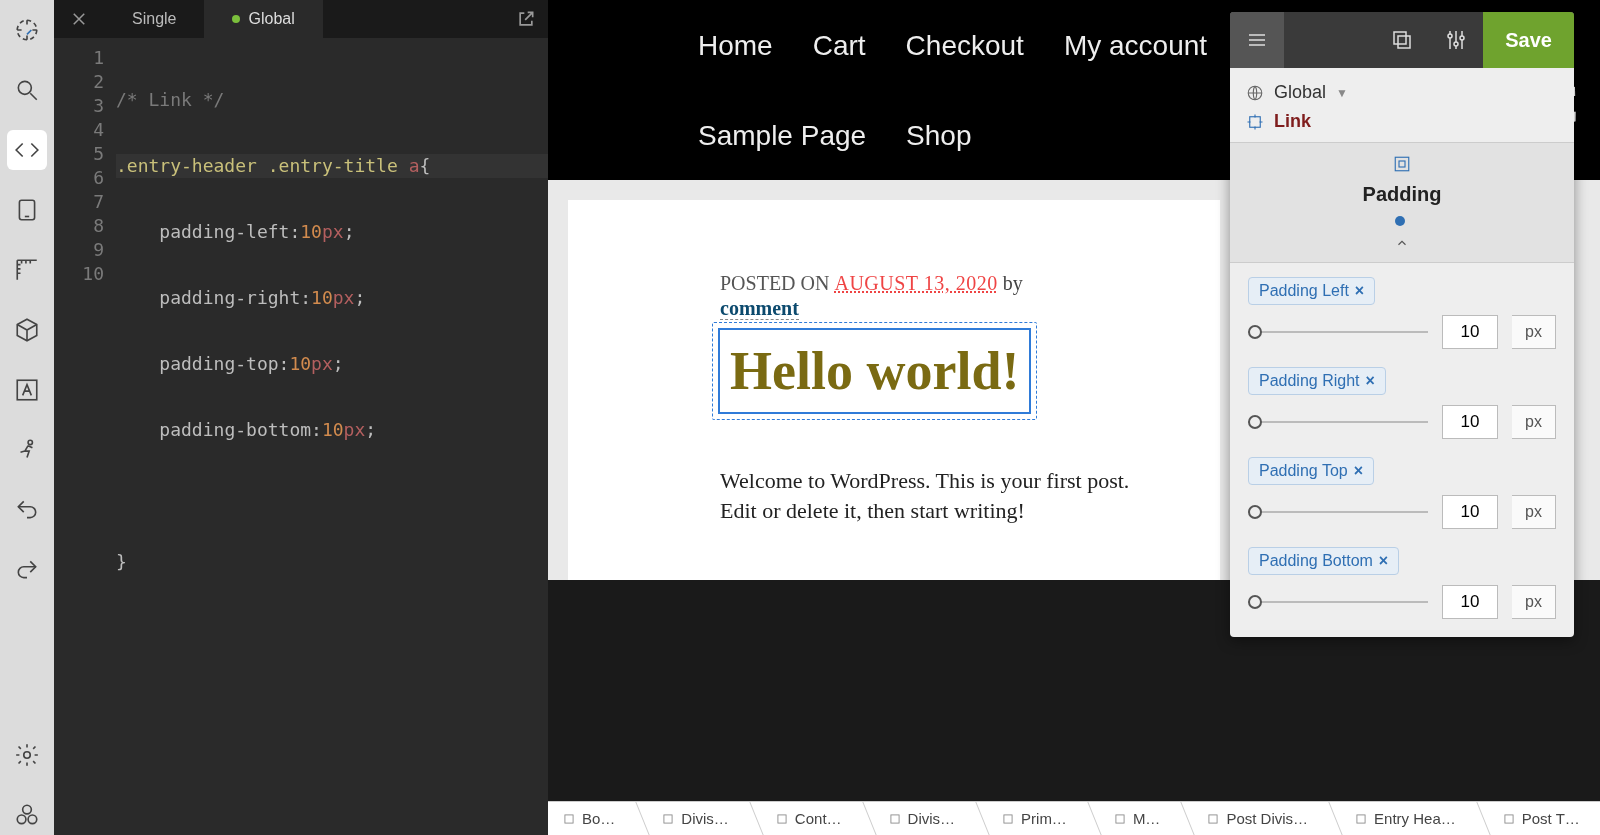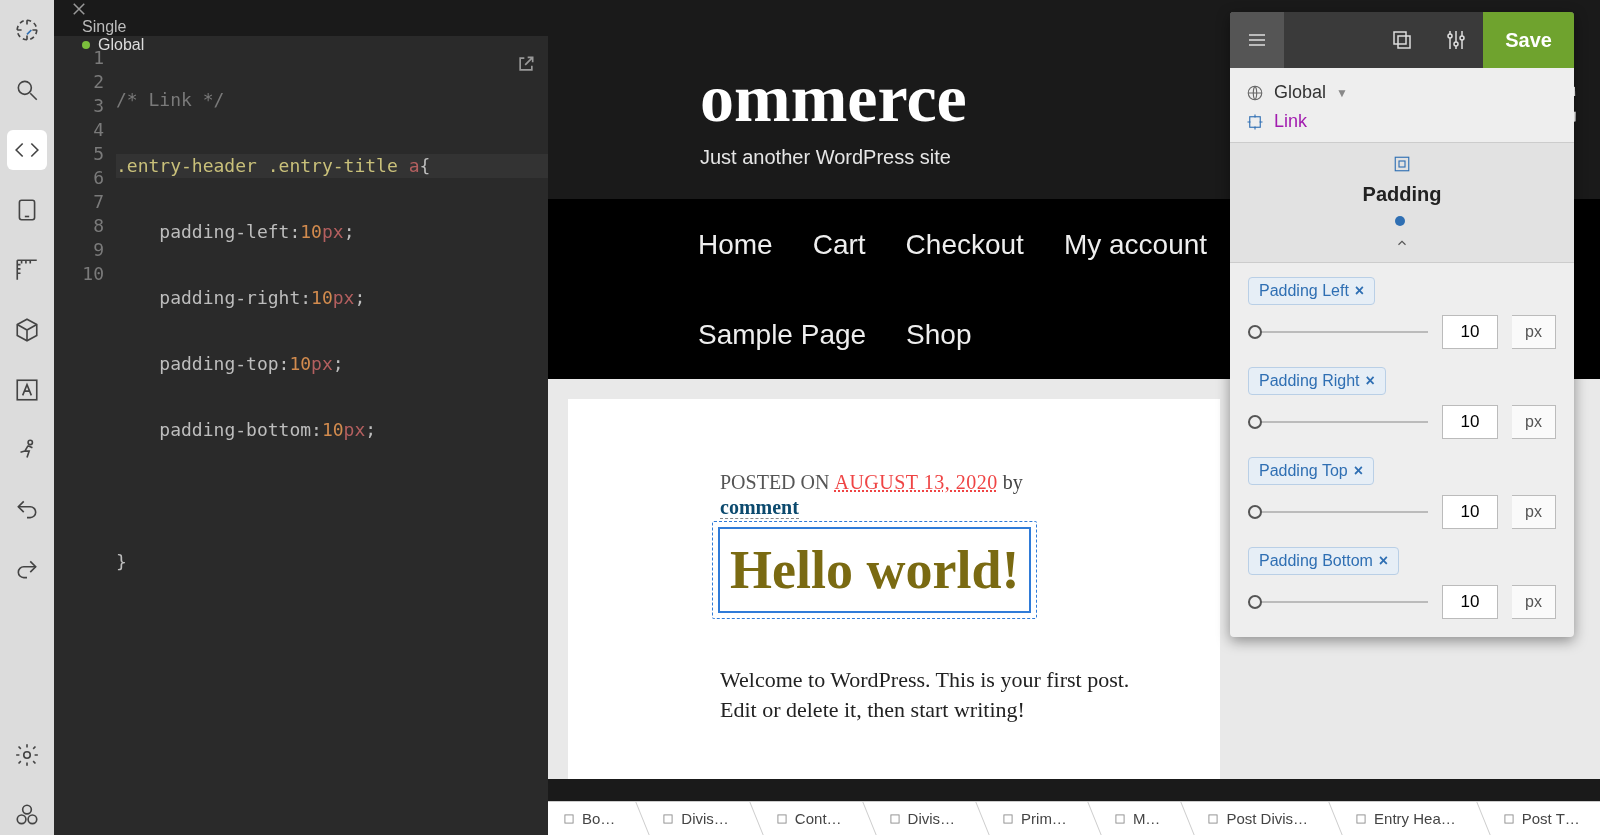--- a/index.html
+++ b/index.html
@@ -12,21 +12,21 @@
 
 
 #tool-rail { width: 54px; background: #dcdcdc; display: flex; flex-direction: column; align-items: center; padding-top: 10px; gap: 20px; }
 #tool-rail .rail-btn { width: 40px; height: 40px; display: flex; align-items: center; justify-content: center; border: none; background: transparent; cursor: pointer; border-radius: 6px; }
 #tool-rail .rail-btn.active { background: #fff; }
 #tool-rail .rail-sep { flex: 1; }
 #tool-rail svg { width: 26px; height: 26px; stroke: #444; fill: none; stroke-width: 1.5; }
 
 
 #code-panel { width: 494px; background: #2a2a2a; color: #ccc; display: flex; flex-direction: column; font-family: "Menlo", "Consolas", monospace; font-size: 18px; }
-#code-tabs { height: 38px; background: #1a1a1a; display: flex; align-items: stretch; flex-direction: column; }
+#code-tabs { height: 38px; background: #1a1a1a; display: flex; align-items: stretch; }
 .code-close { width: 50px; display: flex; align-items: center; justify-content: center; cursor: pointer; }
 .code-close svg { width: 18px; height: 18px; stroke: #999; stroke-width: 2; }
 .code-tab { padding: 0 28px; display: flex; align-items: center; gap: 8px; color: #bbb; cursor: pointer; font-family: Arial, sans-serif; font-size: 16px; }
 .code-tab.active { background: #2a2a2a; color: #ddd; }
 .code-tab .dot { width: 8px; height: 8px; border-radius: 50%; background: #7bbf3c; }
 .code-pop { margin-left: auto; width: 44px; display: flex; align-items: center; justify-content: center; cursor: pointer; }
 .code-pop svg { width: 20px; height: 20px; stroke: #999; stroke-width: 2; fill: none; }
 #code-body { flex: 1; display: flex; overflow: hidden; }
 #gutter { width: 58px; text-align: right; padding: 8px 8px 0 0; color: #7a7a7a; user-select: none; }
 #gutter div { height: 24px; line-height: 24px; }
@@ -84,21 +84,21 @@
 #insp-top .menu    { width: 54px; background: #555; display: flex; align-items: center; justify-content: center; cursor: pointer; border-radius: 4px 0 0 0; }
 #insp-top .spacer  { flex: 1; }
 #insp-top .tool    { width: 54px; display: flex; align-items: center; justify-content: center; cursor: pointer; }
 #insp-top svg { width: 24px; height: 24px; stroke: #ddd; fill: none; stroke-width: 1.5; }
 #insp-top .tool.sliders svg path { stroke: #ddd; }
 #insp-top .save { background: #6fa32e; color: #fff; font-size: 20px; font-weight: 600; border: none; padding: 0 22px; cursor: pointer; border-radius: 0 4px 0 0; }
 
 #insp-breadcrumb { padding: 10px 16px 6px; }
 #insp-breadcrumb .row { display: flex; align-items: center; gap: 10px; font-size: 18px; color: #333; padding: 4px 0; }
 #insp-breadcrumb .row svg { width: 18px; height: 18px; stroke: #666; fill: none; stroke-width: 1.5; }
-#insp-breadcrumb .row.link { color: #a21caf; }
+#insp-breadcrumb .row.link { color: #7f1d1d; font-weight: bold; }
 #insp-breadcrumb .row.link svg { stroke: #2f6fb3; }
 #insp-breadcrumb .caret { font-size: 12px; color: #888; }
 
 #insp-section-head { background: #e2e2e2; padding: 12px 16px; border-top: 1px solid #ccc; border-bottom: 1px solid #ccc; display: flex; align-items: center; gap: 10px; flex-direction: column; }
 #insp-section-head svg.icon { width: 18px; height: 18px; stroke: #2f6fb3; fill: none; stroke-width: 1.5; }
 #insp-section-head .title { font-size: 20px; font-weight: 600; color: #222; flex: 1; }
 #insp-section-head .dot { width: 10px; height: 10px; border-radius: 50%; background: #2f6fb3; margin-right: 4px; }
 #insp-section-head .caret-up { width: 14px; height: 14px; }
 
 #insp-props { padding: 14px 18px 18px; display: flex; flex-direction: column; gap: 18px; }
@@ -251,24 +251,20 @@
         <div class="line"></div>
         <div class="line"></div>
       </div>
     </div>
   </div>
 
   <div id="preview">
 
     <div style="position:absolute; right:20px; top:72px; font-family:Georgia,serif; font-size:56px; color:#fff; font-weight:600;">WooC</div>
 
-    <div id="site-header">
-      <div id="site-title">ommerce</div>
-      <div id="site-tagline">Just another WordPress site</div>
-    </div>
 
     <div id="site-nav">
       <div class="nav-row">
         <a>Home</a>
         <a>Cart</a>
         <a>Checkout</a>
         <a>My account</a>
       </div>
       <div class="nav-row" style="height:88px;">
         <a>Sample Page</a>

